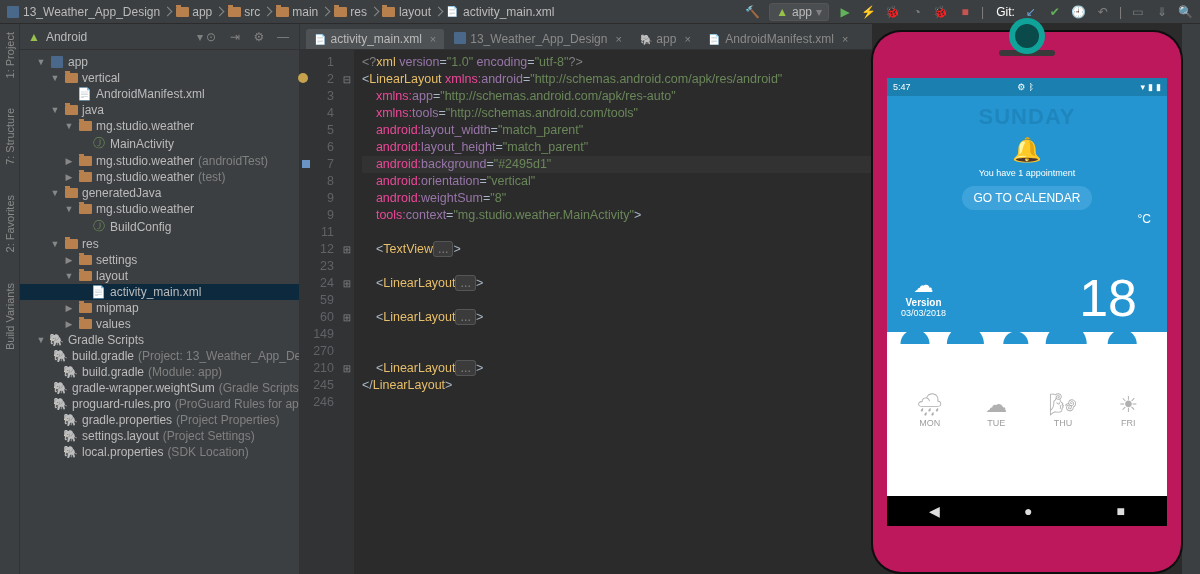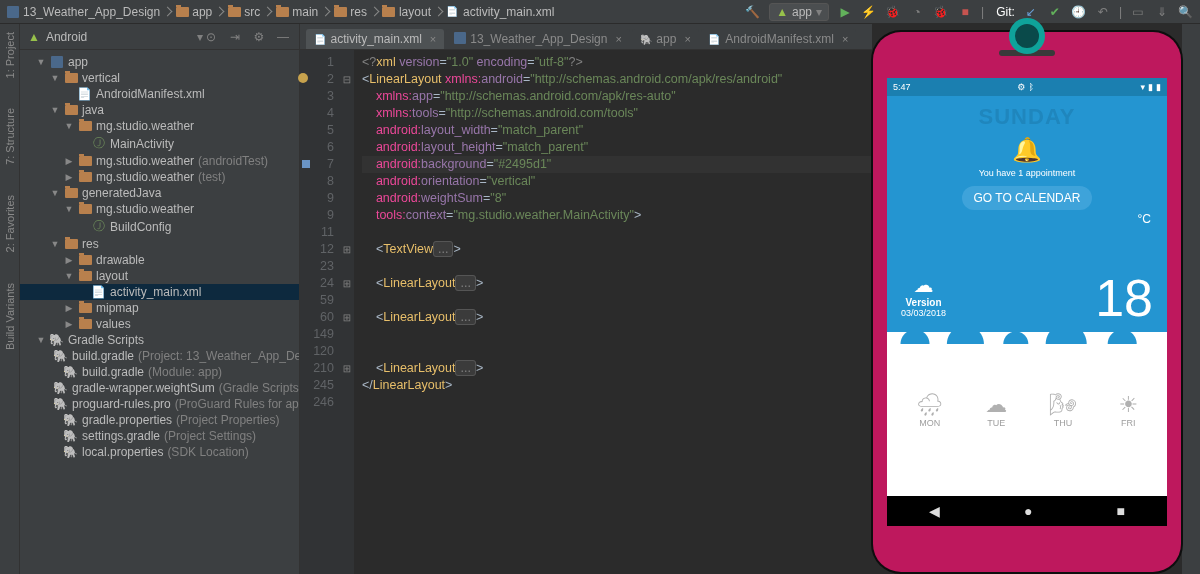--- a/index.html
+++ b/index.html
@@ -76,21 +76,21 @@
 .sbar{ height:18px; background:#1b7fb0; color:#fff; display:flex; align-items:center; justify-content:space-between; padding:0 6px; font-size:9px;}
 .sbar .r{ display:flex; gap:3px; align-items:center;}
 .top-blue{ background:#2495d1; height:236px; color:#fff; text-align:center; position:relative;}
 .dow{ font-size:22px; font-weight:700; color:#1f86bd; padding-top:8px; letter-spacing:1px;}
 .bell{ font-size:24px; color:#f2c33b; margin-top:6px;}
 .appt{ font-size:9px; margin-top:4px;}
 .cal-btn{ display:inline-block; background:#3ea3da; border-radius:14px; padding:5px 12px; margin-top:8px; font-size:12px;}
 .loc-block{ position:absolute; left:14px; bottom:14px; text-align:center; font-size:9px;}
 .loc-block .cloud{ font-size:20px;}
 .loc-block .lab{ font-weight:600; font-size:10px;}
-.temp{ position:absolute; right:14px; bottom:4px; font-size:52px; font-weight:300;}
+.temp{ position:absolute; right:30px; bottom:4px; font-size:52px; font-weight:300;}
 .deg{ position:absolute; right:16px; top:116px; font-size:12px;}
 .drip{ height:56px; background:#fff; position:relative;}
 .drip::before{content:""; position:absolute; top:-28px; left:0; right:0; height:40px; background:
  radial-gradient(circle at 10% 100%, #2495d1 14px, transparent 15px),
  radial-gradient(circle at 28% 100%, #2495d1 18px, transparent 19px),
  radial-gradient(circle at 46% 100%, #2495d1 12px, transparent 13px),
  radial-gradient(circle at 64% 100%, #2495d1 20px, transparent 21px),
  radial-gradient(circle at 84% 100%, #2495d1 14px, transparent 15px);}
 .forecast{ display:flex; justify-content:space-around; padding:4px 8px 0 8px; color:#9e9e9e; font-size:9px;}
 .fday{ text-align:center;}
@@ -283,21 +283,21 @@
           <span class="fico f-dir">
             <span class="folder-ico"></span>
           </span>
           <span class="lbl">res</span>
         </div>
         <div class="node in3">
           <span class="tw">▶</span>
           <span class="fico f-dir">
             <span class="folder-ico"></span>
           </span>
-          <span class="lbl">drawable</span>
+          <span class="lbl">settings</span>
         </div>
         <div class="node in3">
           <span class="tw">▼</span>
           <span class="fico f-dir">
             <span class="folder-ico"></span>
           </span>
           <span class="lbl">layout</span>
         </div>
         <div class="node in4 selected">
           <span class="tw"></span>
@@ -349,21 +349,21 @@
         </div>
         <div class="node in2">
           <span class="tw"></span>
           <span class="fico f-gradle">🐘</span>
           <span class="lbl">gradle.properties</span> 
           <span class="dim">(Project Properties)</span>
         </div>
         <div class="node in2">
           <span class="tw"></span>
           <span class="fico f-gradle">🐘</span>
-          <span class="lbl">settings.gradle</span> 
+          <span class="lbl">settings.layout</span> 
           <span class="dim">(Project Settings)</span>
         </div>
         <div class="node in2">
           <span class="tw"></span>
           <span class="fico f-gradle">🐘</span>
           <span class="lbl">local.properties</span> 
           <span class="dim">(SDK Location)</span>
         </div>
       </div>
   </div>
@@ -403,21 +403,21 @@
           <div class="ln">8</div>
           <div class="ln">9</div>
           <div class="ln">9</div>
           <div class="ln">11</div>
           <div class="ln">12</div>
           <div class="ln">23</div>
           <div class="ln">24</div>
           <div class="ln">59</div>
           <div class="ln">60</div>
           <div class="ln">149</div>
-          <div class="ln">120</div>
+          <div class="ln">270</div>
           <div class="ln">210</div>
           <div class="ln">245</div>
           <div class="ln">246</div>
         </div>
       <div class="fold-g" id="foldg">
           <div></div>
           <div><span class="fold-mark">⊟</span></div>
           <div></div>
           <div></div>
           <div></div>

